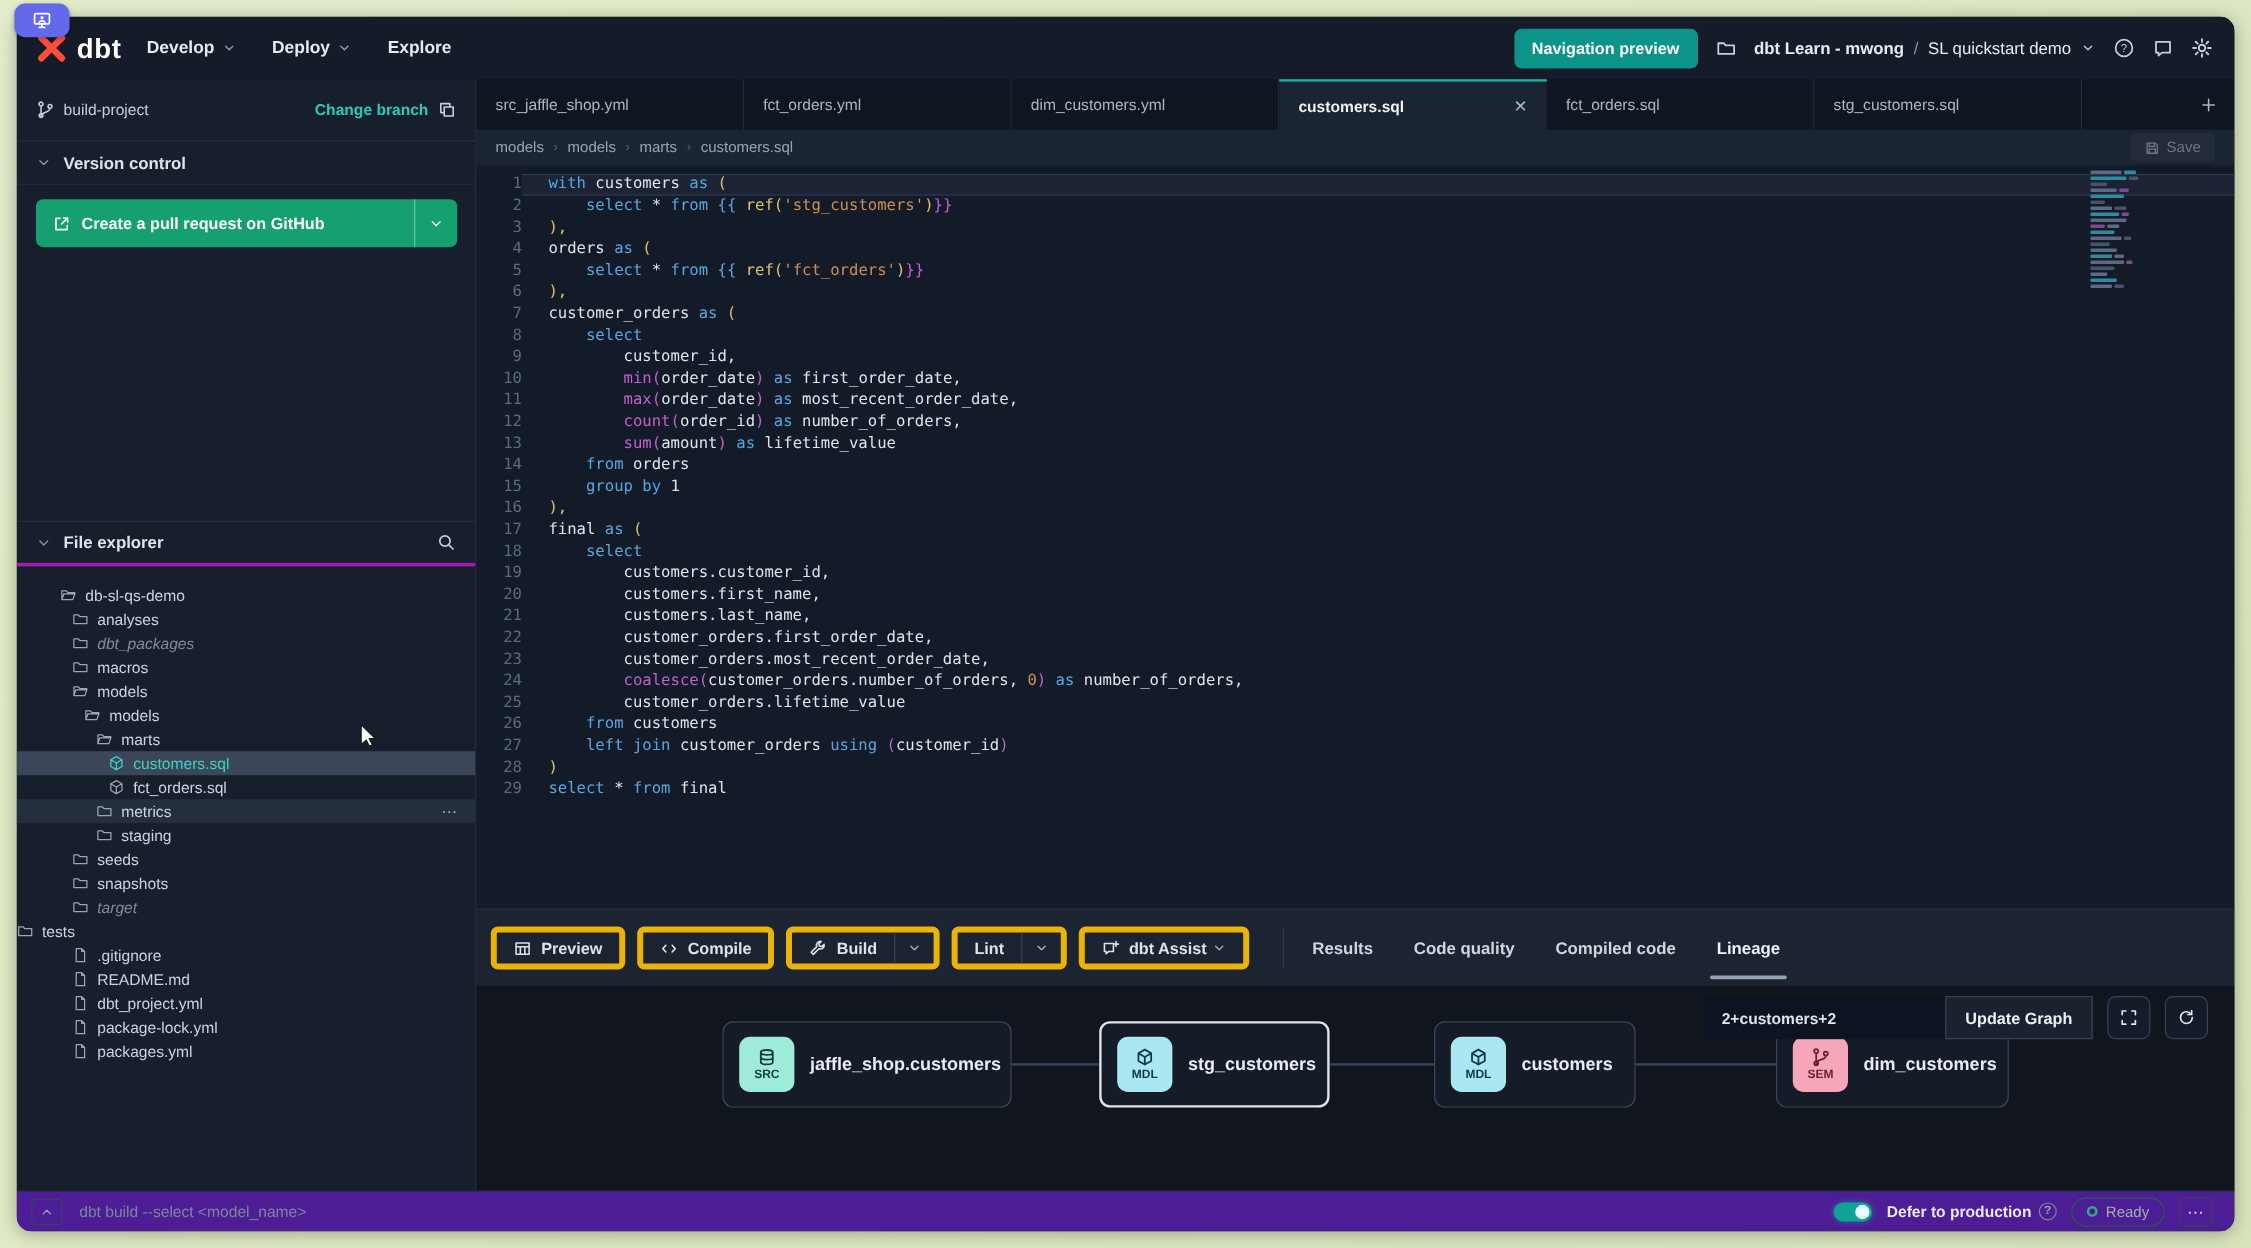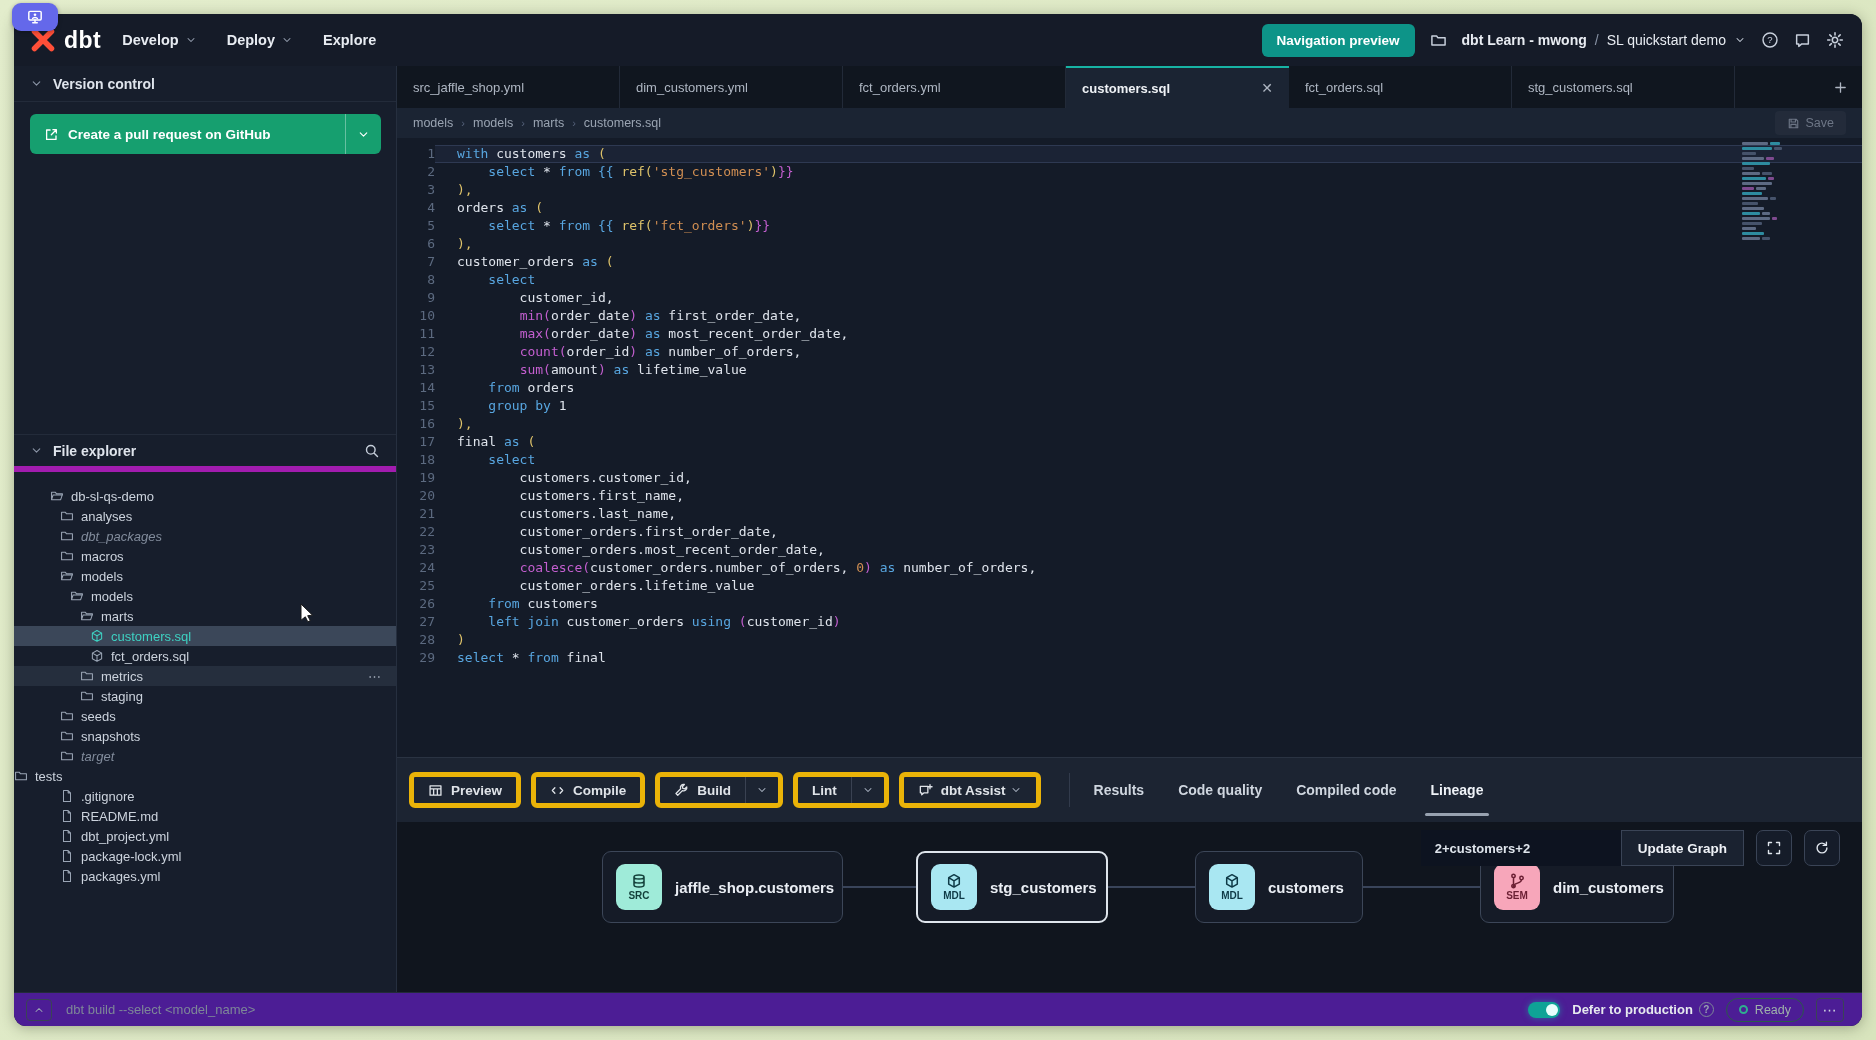--- a/index.html
+++ b/index.html
@@ -26,21 +26,21 @@
   .sidebar { width:383px; flex:none; background:#171e2c; border-right:1px solid #262f3f; position:relative; }
   .branch-row { height:52px; display:flex; align-items:center; padding:0 16px; border-bottom:1px solid #262f3f; gap:8px; }
   .branch-row .bname { color:#c8cfd9; font-size:13px; flex:1; }
   .change-branch { color:#2cc9bc; font-size:13px; font-weight:bold; cursor:pointer; }
   .sec-header { display:flex; align-items:center; gap:10px; padding:0 16px; color:#dfe4ec; font-size:14px; font-weight:bold; height:36px; }
   .sec-header .chev { color:#8a94a6; display:flex; }
   .vc-header { border-bottom:1px solid #232b3a; }
   .pr-btn { margin:12px 16px; width:351px; height:40px; background:#169f6f; border:none; border-radius:6px; color:#fff; font-size:13.5px; font-weight:bold; display:flex; align-items:center; cursor:pointer; padding:0; }
   .pr-btn .pr-main { flex:1; display:flex; align-items:center; gap:9px; padding:0 14px; }
   .pr-btn .pr-caret { width:36px; align-self:stretch; display:flex; align-items:center; justify-content:center; border-left:1px solid rgba(255,255,255,.35); }
-  .fe-header { position:absolute; top:368px; left:0; right:0; border-top:1px solid #232b3a; border-bottom:6px solid #a21caf; height:38px; }
+  .fe-header { position:absolute; top:368px; left:0; right:0; border-top:1px solid #232b3a; border-bottom:3px solid #a21caf; height:38px; }
   .fe-header .spacer { flex:1; }
   .tree { position:absolute; top:420px; left:0; right:0; }
   .tree-row { height:20px; display:flex; align-items:center; gap:7px; color:#ccd3dd; font-size:13px; cursor:pointer; padding-right:14px; }
   .tree-row .ticon { color:#9aa5b5; display:flex; flex:none; }
   .tree-row.italic { color:#828c9c; font-style:italic; }
   .tree-row.selected { background:#3b4759; color:#3ed2c3; }
   .tree-row.selected .ticon { color:#3ed2c3; }
   .tree-row.hover { background:#252e3d; }
   .tree-row .tmenu { margin-left:auto; color:#aab3c2; font-size:13px; letter-spacing:1px; }
 
@@ -188,20 +188,34 @@
             <svg width="18" height="18" viewBox="0 0 16 16" fill="none" stroke="currentColor" stroke-width="1.4" stroke-linecap="round" stroke-linejoin="round">
               <path d="M8 5.6a2.4 2.4 0 110 4.8 2.4 2.4 0 010-4.8zM8 1.5v2M8 12.5v2M1.5 8h2M12.5 8h2M3.4 3.4l1.4 1.4M11.2 11.2l1.4 1.4M12.6 3.4l-1.4 1.4M4.8 11.2l-1.4 1.4"></path>
             </svg>
           </span>
       </div>
     </header>
 
     <div class="main">
 
       <aside class="sidebar">
+        <div class="branch-row">
+          <span class="icon-btn" id="ic-branch">
+              <svg width="15" height="15" viewBox="0 0 16 16" fill="none" stroke="currentColor" stroke-width="1.4" stroke-linecap="round" stroke-linejoin="round">
+                <path d="M4.5 4.6a1.7 1.7 0 10-.01-3.4 1.7 1.7 0 00.01 3.4zm0 0v6.8m0 0a1.7 1.7 0 101.7 1.7 1.7 1.7 0 00-1.7-1.7zm8-4.7a1.7 1.7 0 10-.01-3.4 1.7 1.7 0 00.01 3.4zm0 0c0 4.2-8 2.6-8 6.8"></path>
+              </svg>
+            </span>
+          <span class="bname">build-project</span>
+          <span class="change-branch">Change branch</span>
+          <span class="icon-btn" id="ic-copy">
+              <svg width="15" height="15" viewBox="0 0 16 16" fill="none" stroke="currentColor" stroke-width="1.4" stroke-linecap="round" stroke-linejoin="round">
+                <path d="M10.5 5.5v-3h-8v8h3M5.5 5.5h8v8h-8z"></path>
+              </svg>
+            </span>
+        </div>
         <div class="sec-header vc-header">
           <span class="chev" id="ic-vc-chev">
               <svg width="13" height="13" viewBox="0 0 16 16" fill="none" stroke="currentColor" stroke-width="1.4" stroke-linecap="round" stroke-linejoin="round">
                 <path d="M4 6l4 4 4-4"></path>
               </svg>
             </span>
           <span>Version control</span>
         </div>
         <button class="pr-btn">
           <span class="pr-main">
@@ -396,24 +410,24 @@
             </div>
           </div>
       </aside>
 
       <section class="editor-col">
         <div class="tabbar" id="tabbar">
             <div class="tab">
               <span>src_jaffle_shop.yml</span>
             </div>
             <div class="tab">
+              <span>fct_orders.yml</span>
+            </div>
+            <div class="tab">
               <span>dim_customers.yml</span>
-            </div>
-            <div class="tab">
-              <span>fct_orders.yml</span>
             </div>
             <div class="tab active">
               <span>customers.sql</span>
               <span class="tab-close">✕</span>
             </div>
             <div class="tab">
               <span>fct_orders.sql</span>
             </div>
             <div class="tab">
               <span>stg_customers.sql</span>

